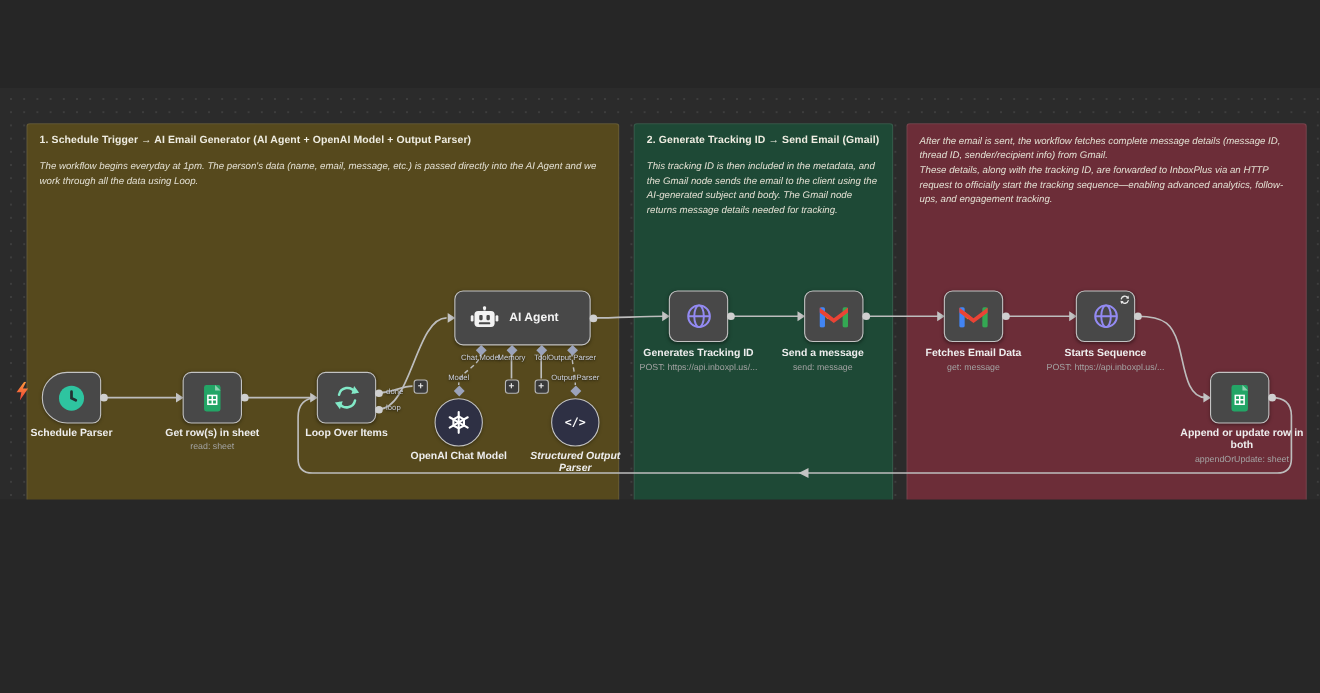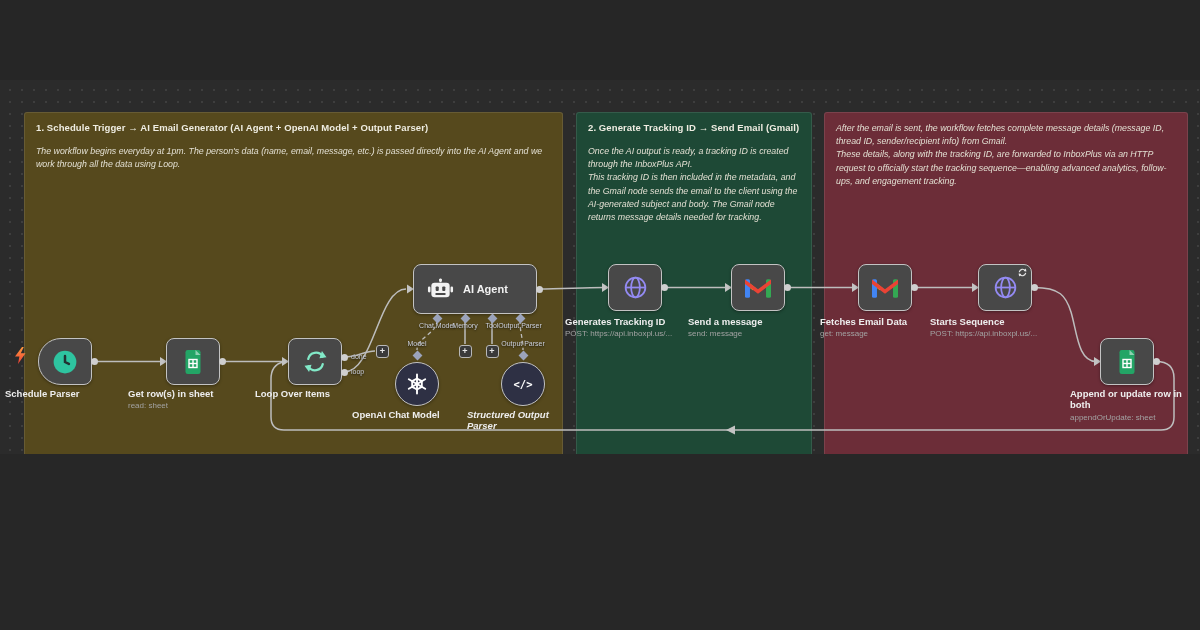--- a/index.html
+++ b/index.html
@@ -16,21 +16,21 @@
   .sticky p { font-size:8.8px; font-style:italic; line-height:1.5; color:#e2dfd2; }
   
   .node { position:absolute; z-index:3; width:54px; height:47px; background:#484848;
           border:1.6px solid #c3c3c3; border-radius:8px; display:flex; align-items:center; justify-content:center;
           box-shadow:0 1px 3px rgba(0,0,0,.35); }
   .node.circle { width:44px; height:44px; border-radius:50%; background:#2e3044; }
   .node.wide { width:124px; height:50px; justify-content:flex-start; padding-left:13px; gap:9px; }
   .node .inlabel { font-size:11px; font-weight:700; color:#f2f2f2; }
   .badge { position:absolute; top:3px; right:4px; line-height:0; }
   
-  .nlabel { position:absolute; z-index:4; transform:translateX(-50%); text-align:left; }
+  .nlabel { position:absolute; z-index:4; transform:translateX(-50%); text-align:center; }
   .nlabel .nm { font-size:9.5px; font-weight:700; color:#eeeeee; line-height:1.2; }
   .nlabel .sub { font-size:8px; color:#a3a3a3; margin-top:2px; }
   
   .dot { position:absolute; z-index:4; width:7px; height:7px; border-radius:50%; background:#cfcfcf; }
   .diamond { position:absolute; z-index:4; width:7px; height:7px; background:#9ba3bb; transform:rotate(45deg); }
   .portlabel { position:absolute; z-index:5; font-size:7px; color:#ccd0dc; text-shadow:0 1px 2px rgba(0,0,0,.7); white-space:nowrap; }
   .portlabel.centered { transform:translateX(-50%); }
   .plusbtn { position:absolute; z-index:4; width:13px; height:13px; background:#3a3a3a; border:1.4px solid #b8b8b8;
              border-radius:3px; color:#e8e8e8; font-size:9px; font-weight:700; line-height:10px; text-align:center; }
   #wires { position:absolute; z-index:2; left:0; top:0; }
@@ -44,21 +44,20 @@
 
 <div id="stage">
   <div id="dots"></div>
 
   <div class="sticky" style="left:24px;top:112px;width:539px;height:381px;background:#56491d;">
     <h3>1. Schedule Trigger → AI Email Generator (AI Agent + OpenAI Model + Output Parser)</h3>
     <p>The workflow begins everyday at 1pm. The person's data (name, email, message, etc.) is passed directly into the AI Agent and we work through all the data using Loop.</p>
   </div>
   <div class="sticky" style="left:576px;top:112px;width:236px;height:381px;background:#1e4936;">
     <h3>2. Generate Tracking ID → Send Email (Gmail)</h3>
-    <p>Once the AI output is ready, a tracking ID is created through the InboxPlus API.</p>
     <p>This tracking ID is then included in the metadata, and the Gmail node sends the email to the client using the AI-generated subject and body. The Gmail node returns message details needed for tracking.</p>
   </div>
   <div class="sticky" style="left:824px;top:112px;width:364px;height:381px;background:#6c2d38;">
     <p>After the email is sent, the workflow fetches complete message details (message ID, thread ID, sender/recipient info) from Gmail.</p>
     <p>These details, along with the tracking ID, are forwarded to InboxPlus via an HTTP request to officially start the tracking sequence—enabling advanced analytics, follow-ups, and engagement tracking.</p>
   </div>
 
   <svg id="wires" width="1200" height="630">
     <path d="M94 361.5 H164"></path>
     <path d="M222 361.5 H286"></path>

